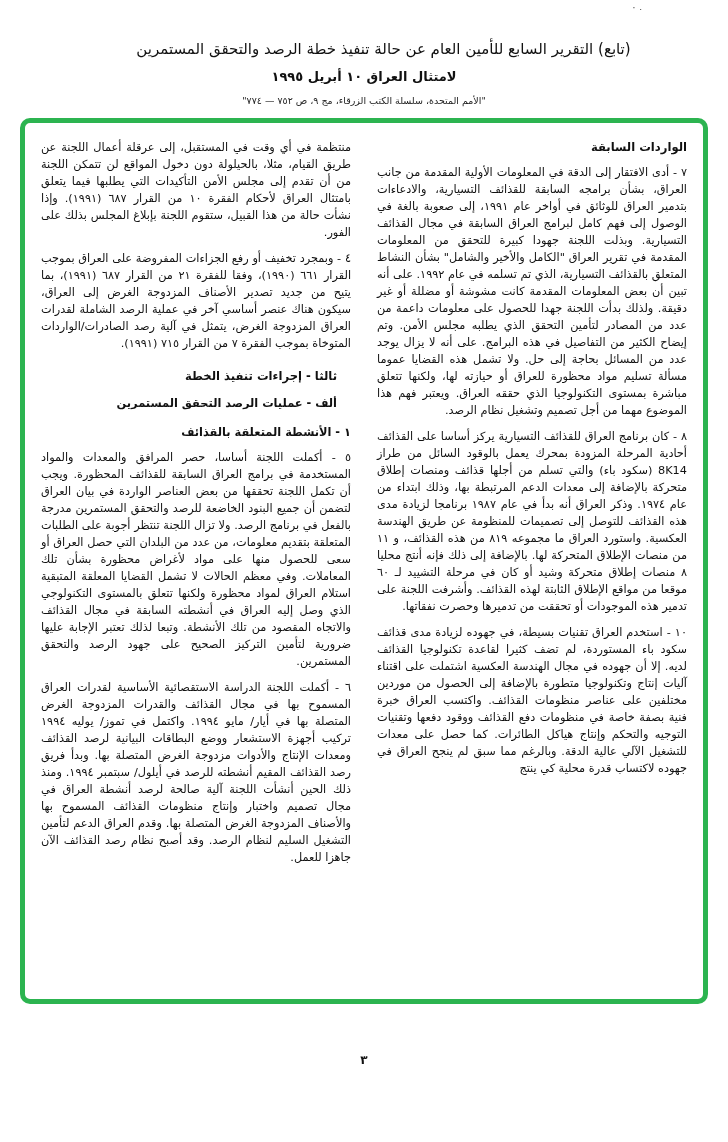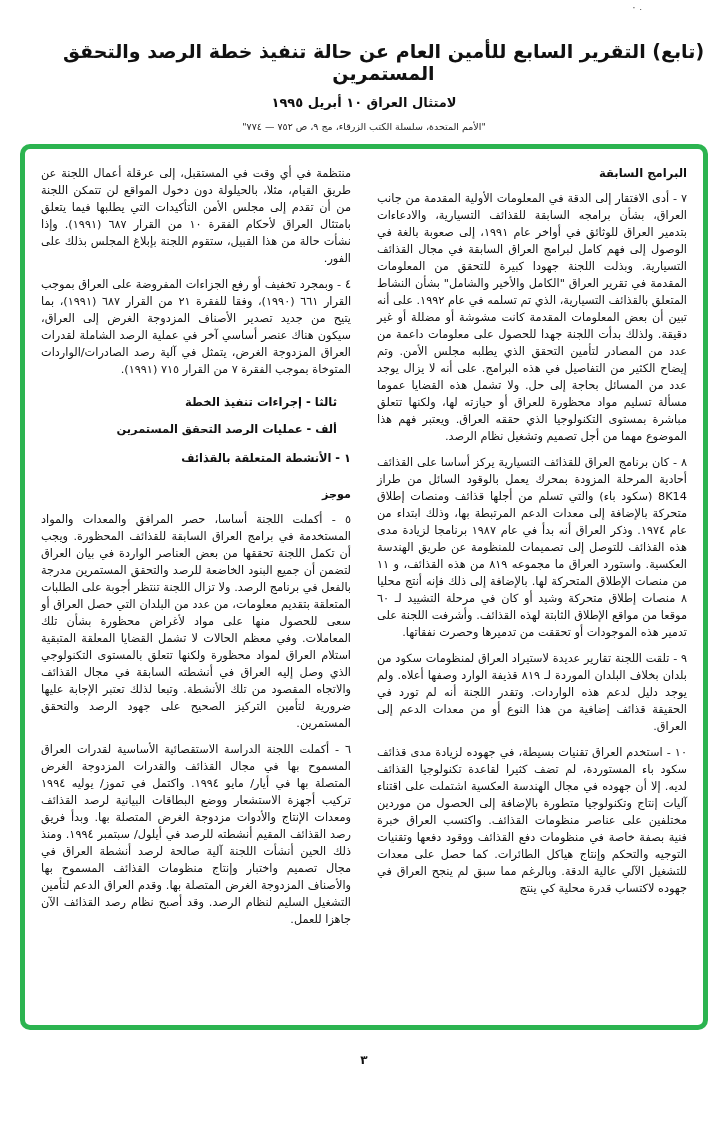--- a/index.html
+++ b/index.html
@@ -10,21 +10,21 @@
     direction:rtl;
     position:relative;
     color:#111;
     overflow:hidden;
   }
   .corner-mark{
     position:absolute;top:2px;right:86px;
     font-size:9px;color:#444;direction:ltr;
   }
   .doc-header{text-align:center;padding-top:40px;}
-  .title1{font-weight:bold;font-size:19px;letter-spacing:.2px;padding-left:39px;}
+  .title1{font-weight:normal;font-size:15px;letter-spacing:.2px;padding-left:39px;}
   .title2{font-weight:bold;font-size:13px;margin-top:11px;}
   .source{font-size:9.5px;margin-top:11px;color:#222;}
   .green-frame{
     margin:12px 20px 0 20px;
     border:5px solid #2cb450;
     border-radius:10px;
     padding:16px 16px 18px 16px;
     box-sizing:border-box;
     min-height:886px;
   }
@@ -47,21 +47,21 @@
     margin:16px 14px 10px 0;
   }
   .h-level2{
     font-weight:bold;
     font-size:11.4px;
     margin:4px 14px 12px 0;
   }
   .h-level3{
     font-weight:bold;
     font-size:11.4px;
-    margin:4px 0 19px 0;
+    margin:4px 0 8px 0;
   }
   .h-sub{
     font-weight:bold;
     font-size:11.2px;
     margin:2px 0 8px 0;
   }
   .page-number{
     position:absolute;
     top:1053px;left:0;right:0;
     text-align:center;
@@ -77,34 +77,32 @@
 <header class="doc-header">
   <div class="title1">(تابع) التقرير السابع للأمين العام عن حالة تنفيذ خطة الرصد والتحقق المستمرين</div>
   <div class="title2">لامتثال العراق ١٠ أبريل ١٩٩٥</div>
   <div class="source">"الأمم المتحدة، سلسلة الكتب الزرقاء، مج ٩، ص ٧٥٢ — ٧٧٤"</div>
 </header>
 
 <div class="green-frame">
   <div class="columns">
 
     <div class="col">
-      <div class="h-section">البرامج السابقة</div>
+      <div class="h-section">الواردات السابقة</div>
       <p class="para">٧ - أدى الافتقار إلى الدقة في المعلومات الأولية المقدمة من جانب العراق، بشأن برامجه السابقة للقذائف التسيارية، والادعاءات بتدمير العراق للوثائق في أواخر عام ١٩٩١، إلى صعوبة بالغة في الوصول إلى فهم كامل لبرامج العراق السابقة في مجال القذائف التسيارية. وبذلت اللجنة جهودا كبيرة للتحقق من المعلومات المقدمة في تقرير العراق "الكامل والأخير والشامل" بشأن النشاط المتعلق بالقذائف التسيارية، الذي تم تسلمه في عام ١٩٩٢. على أنه تبين أن بعض المعلومات المقدمة كانت مشوشة أو مضللة أو غير دقيقة. ولذلك بدأت اللجنة جهدا للحصول على معلومات داعمة من عدد من المصادر لتأمين التحقق الذي يطلبه مجلس الأمن. وتم إيضاح الكثير من التفاصيل في هذه البرامج. على أنه لا يزال يوجد عدد من المسائل بحاجة إلى حل. ولا تشمل هذه القضايا عموما مسألة تسليم مواد محظورة للعراق أو حيازته لها، ولكنها تتعلق مباشرة بمستوى التكنولوجيا الذي حققه العراق. ويعتبر فهم هذا الموضوع مهما من أجل تصميم وتشغيل نظام الرصد.</p>
       <p class="para">٨ - كان برنامج العراق للقذائف التسيارية يركز أساسا على القذائف أحادية المرحلة المزودة بمحرك يعمل بالوقود السائل من طراز 8K14 (سكود باء) والتي تسلم من أجلها قذائف ومنصات إطلاق متحركة بالإضافة إلى معدات الدعم المرتبطة بها، وذلك ابتداء من عام ١٩٧٤. وذكر العراق أنه بدأ في عام ١٩٨٧ برنامجا لزيادة مدى هذه القذائف للتوصل إلى تصميمات للمنظومة عن طريق الهندسة العكسية. واستورد العراق ما مجموعه ٨١٩ من هذه القذائف، و ١١ من منصات الإطلاق المتحركة لها. بالإضافة إلى ذلك فإنه أنتج محليا ٨ منصات إطلاق متحركة وشيد أو كان في مرحلة التشييد لـ ٦٠ موقعا من مواقع الإطلاق الثابتة لهذه القذائف. وأشرفت اللجنة على تدمير هذه الموجودات أو تحققت من تدميرها وحصرت نفقاتها.</p>
-      <p class="para">٩ - تلقت اللجنة تقارير عديدة لاستيراد العراق لمنظومات سكود من بلدان بخلاف البلدان الموردة لـ ٨١٩ قذيفة الوارد وصفها أعلاه. ولم يوجد دليل لدعم هذه الواردات. وتقدر اللجنة أنه لم تورد في الحقيقة قذائف إضافية من هذا النوع أو من معدات الدعم إلى العراق.</p>
       <p class="para">١٠ - استخدم العراق تقنيات بسيطة، في جهوده لزيادة مدى قذائف سكود باء المستوردة، لم تضف كثيرا لقاعدة تكنولوجيا القذائف لديه. إلا أن جهوده في مجال الهندسة العكسية اشتملت على اقتناء آليات إنتاج وتكنولوجيا متطورة بالإضافة إلى الحصول من موردين مختلفين على عناصر منظومات القذائف. واكتسب العراق خبرة فنية بصفة خاصة في منظومات دفع القذائف ووقود دفعها وتقنيات التوجيه والتحكم وإنتاج هياكل الطائرات. كما حصل على معدات للتشغيل الآلي عالية الدقة. وبالرغم مما سبق لم ينجح العراق في جهوده لاكتساب قدرة محلية كي ينتج</p>
     </div>
 
     <div class="col">
       <p class="para">منتظمة في أي وقت في المستقبل، إلى عرقلة أعمال اللجنة عن طريق القيام، مثلا، بالحيلولة دون دخول المواقع لن تتمكن اللجنة من أن تقدم إلى مجلس الأمن التأكيدات التي يطلبها فيما يتعلق بامتثال العراق لأحكام الفقرة ١٠ من القرار ٦٨٧ (١٩٩١). وإذا نشأت حالة من هذا القبيل، ستقوم اللجنة بإبلاغ المجلس بذلك على الفور.</p>
       <p class="para">٤ - وبمجرد تخفيف أو رفع الجزاءات المفروضة على العراق بموجب القرار ٦٦١ (١٩٩٠)، وفقا للفقرة ٢١ من القرار ٦٨٧ (١٩٩١)، بما يتيح من جديد تصدير الأصناف المزدوجة الغرض إلى العراق، سيكون هناك عنصر أساسي آخر في عملية الرصد الشاملة لقدرات العراق المزدوجة الغرض، يتمثل في آلية رصد الصادرات/الواردات المتوخاة بموجب الفقرة ٧ من القرار ٧١٥ (١٩٩١).</p>
       <div class="h-level1">ثالثا - إجراءات تنفيذ الخطة</div>
       <div class="h-level2">ألف - عمليات الرصد التحقق المستمرين</div>
       <div class="h-level3">١ - الأنشطة المتعلقة بالقذائف</div>
-      <div class="h-sub">موجز</div>
       <p class="para">٥ - أكملت اللجنة أساسا، حصر المرافق والمعدات والمواد المستخدمة في برامج العراق السابقة للقذائف المحظورة. ويجب أن تكمل اللجنة تحققها من بعض العناصر الواردة في بيان العراق لتضمن أن جميع البنود الخاضعة للرصد والتحقق المستمرين مدرجة بالفعل في برنامج الرصد. ولا تزال اللجنة تنتظر أجوبة على الطلبات المتعلقة بتقديم معلومات، من عدد من البلدان التي حصل العراق أو سعى للحصول منها على مواد لأغراض محظورة بشأن تلك المعاملات. وفي معظم الحالات لا تشمل القضايا المعلقة المتبقية استلام العراق لمواد محظورة ولكنها تتعلق بالمستوى التكنولوجي الذي وصل إليه العراق في أنشطته السابقة في مجال القذائف والاتجاه المقصود من تلك الأنشطة. وتبعا لذلك تعتبر الإجابة عليها ضرورية لتأمين التركيز الصحيح على جهود الرصد والتحقق المستمرين.</p>
       <p class="para">٦ - أكملت اللجنة الدراسة الاستقصائية الأساسية لقدرات العراق المسموح بها في مجال القذائف والقدرات المزدوجة الغرض المتصلة بها في أيار/ مايو ١٩٩٤. واكتمل في تموز/ يوليه ١٩٩٤ تركيب أجهزة الاستشعار ووضع البطاقات البيانية لرصد القذائف ومعدات الإنتاج والأدوات مزدوجة الغرض المتصلة بها. وبدأ فريق رصد القذائف المقيم أنشطته للرصد في أيلول/ سبتمبر ١٩٩٤. ومنذ ذلك الحين أنشأت اللجنة آلية صالحة لرصد أنشطة العراق في مجال تصميم واختبار وإنتاج منظومات القذائف المسموح بها والأصناف المزدوجة الغرض المتصلة بها. وقدم العراق الدعم لتأمين التشغيل السليم لنظام الرصد. وقد أصبح نظام رصد القذائف الآن جاهزا للعمل.</p>
     </div>
 
   </div>
 </div>
 
 <div class="page-number">٣</div>
 
 </body></html>

